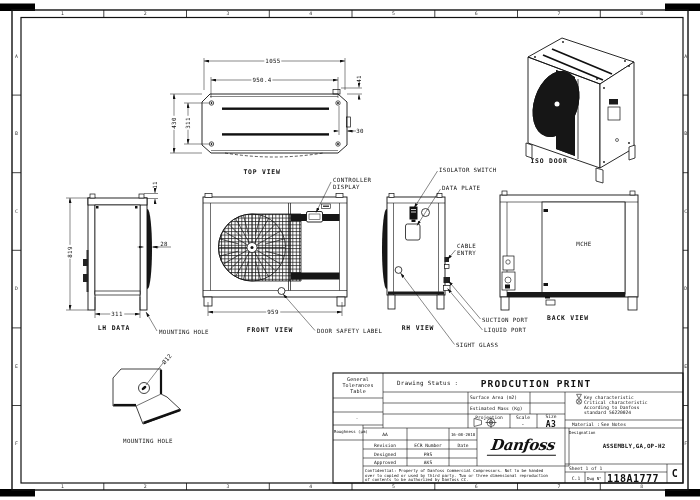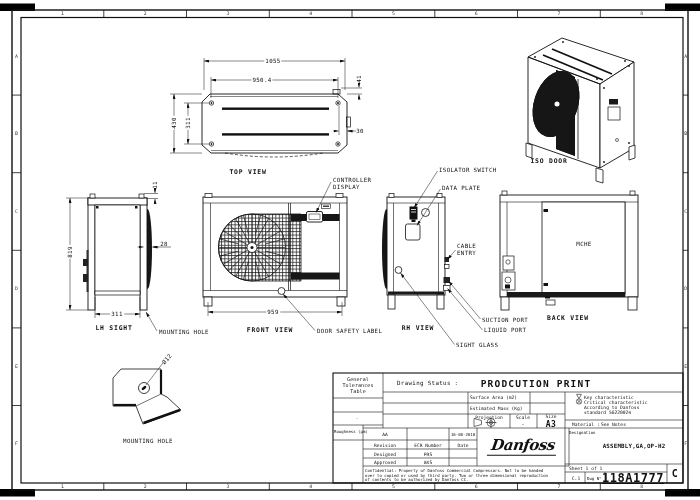--- a/index.html
+++ b/index.html
@@ -12,21 +12,21 @@
   .l{transform:translate(0,-50%);}
   .v{transform:translate(-50%,-50%) rotate(-90deg);}
   .d45{transform:translate(-50%,-50%) rotate(-49deg);}
   .wbg{background:#fff;padding:0 1px;}
   .vt{font-weight:bold;font-size:6.4px;letter-spacing:.8px;}
   .s5{font-size:5px;letter-spacing:.1px;}
   .s45{font-size:4.6px;letter-spacing:0;}
   .s4{font-size:4px;letter-spacing:0;}
   .big{font-weight:bold;font-size:9.5px;letter-spacing:1.2px;}
   .a3{font-weight:bold;font-size:8px;text-align:right;}
-  .dwg{font-weight:bold;font-size:12px;letter-spacing:.5px;text-decoration:underline;}
+  .dwg{font-weight:bold;font-size:10px;letter-spacing:.5px;}
   .revc{font-weight:bold;font-size:10px;}
   .desig{font-weight:bold;font-size:5.8px;letter-spacing:.2px;}
   .logo{font:italic bold 15px "DejaVu Serif",serif;color:#111;letter-spacing:-.5px;
         transform:translate(-50%,-56%) skewX(-8deg);border-bottom:1.6px solid #111;padding:0 3px 1px 3px;}
   .band{position:absolute;display:flex;}
   .band span{flex:1;display:flex;align-items:center;justify-content:center;
      font:4.8px "DejaVu Sans Mono",monospace;color:#333;}
   .band-top{left:21px;top:9.5px;width:662px;height:8px;}
   .band-bottom{left:21px;top:482.5px;width:662px;height:7.5px;}
   .band-left{left:12px;top:17.5px;width:9px;height:465px;flex-direction:column;}
@@ -285,29 +285,29 @@
       <span>E</span>
       <span>F</span>
   </div>
 
   <span class="t c wbg" style="left:273px;top:61px">1055</span>
   <span class="t c wbg" style="left:262px;top:80px">950.4</span>
   <span class="t v" style="left:359px;top:79px">41</span>
   <span class="t v wbg" style="left:174px;top:123px">430</span>
   <span class="t v wbg" style="left:188px;top:123px">311</span>
   <span class="t c" style="left:360px;top:131px">30</span>
-  <span class="t c vt" style="left:248px;top:172px">TOP VIEW</span>
+  <span class="t c vt" style="left:262px;top:172px">TOP VIEW</span>
 
   <span class="t c vt" style="left:549px;top:161px">ISO DOOR</span>
 
   <span class="t v wbg" style="left:70px;top:252px">819</span>
   <span class="t v" style="left:155px;top:185px">11</span>
   <span class="t c" style="left:164px;top:244px">28</span>
   <span class="t c wbg" style="left:117px;top:314px">311</span>
-  <span class="t c vt" style="left:114px;top:328px">LH SIGHT</span>
+  <span class="t c vt" style="left:114px;top:328px">LH DATA</span>
   <span class="t l" style="left:159px;top:332px">MOUNTING HOLE</span>
 
   <span class="t l" style="left:333px;top:180px">CONTROLLER</span>
   <span class="t l" style="left:333px;top:187px">DISPLAY</span>
   <span class="t c wbg" style="left:273px;top:312px">959</span>
   <span class="t c vt" style="left:270px;top:330px">FRONT VIEW</span>
   <span class="t l" style="left:317px;top:331px">DOOR SAFETY LABEL</span>
 
   <span class="t l" style="left:439px;top:170px">ISOLATOR SWITCH</span>
   <span class="t l" style="left:442px;top:188px">DATA PLATE</span>

